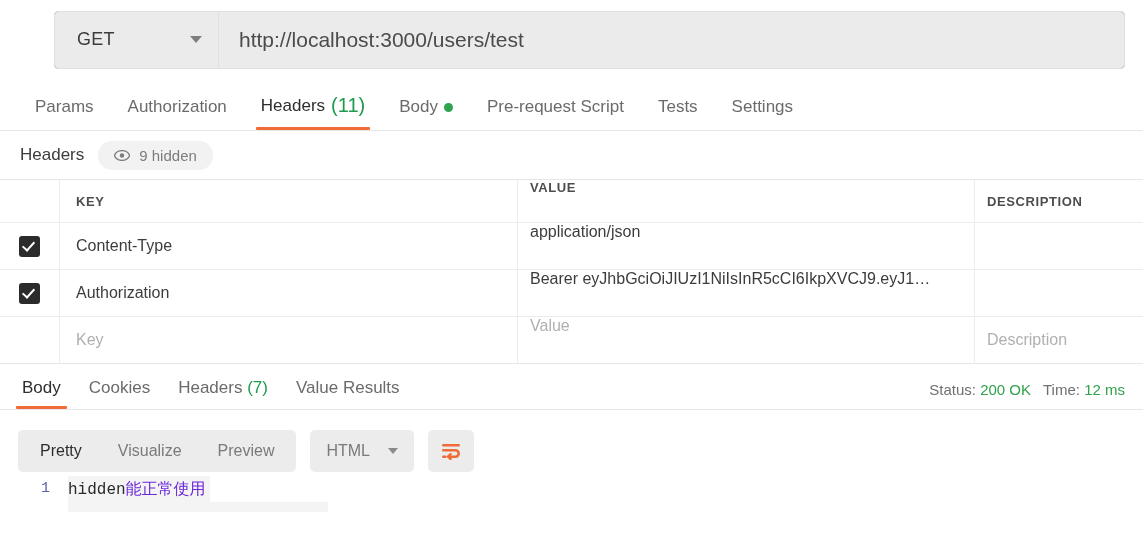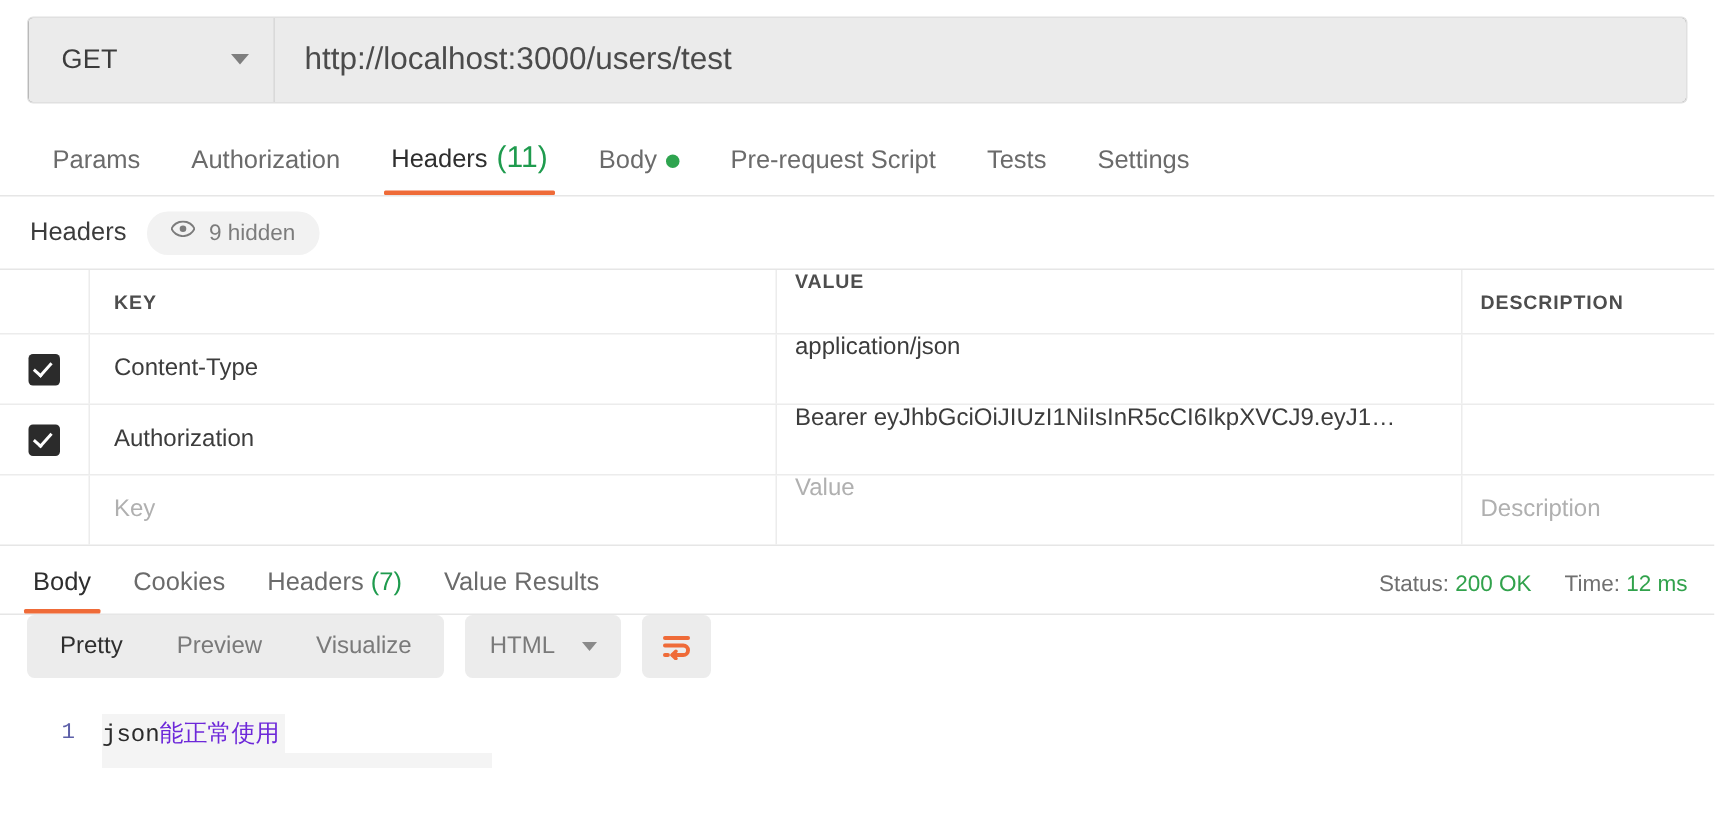--- a/index.html
+++ b/index.html
@@ -27,20 +27,21 @@
     background: #fff;
   }
   .urlbar {
     display: flex;
     width: 1107px;
     height: 56px;
     border: 1px solid #e0e0e0;
     border-radius: 4px;
     overflow: hidden;
     background: #737373;
+    margin-left: 36px;
   }
   .method-select {
     width: 164px;
     display: flex;
     align-items: center;
     justify-content: space-between;
     padding: 0 16px 0 22px;
     box-sizing: border-box;
     background: #ebebeb;
     border-right: 1px solid #e0e0e0;
@@ -114,21 +115,21 @@
     padding: 0 20px;
     box-sizing: border-box;
     gap: 14px;
   }
   .headers-title {
     font-size: 17px;
     color: #3c3c3c;
   }
   .hidden-pill {
     display: inline-flex;
-    align-items: flex-start;
+    align-items: center;
     gap: 9px;
     background: #f2f2f2;
     border-radius: 14px;
     padding: 6px 16px;
     font-size: 15px;
     color: #7c7c7c;
     cursor: pointer;
   }
   .eye-icon { display: block; }
 
@@ -229,32 +230,32 @@
     position: absolute;
     left: 8px; right: 8px; bottom: 0;
     height: 3px;
     background: #ef6b38;
     border-radius: 1px;
   }
   .status-wrap {
     margin-left: auto;
     display: flex;
     align-items: center;
-    gap: 22px;
+    gap: 12px;
     padding: 0 18px 11px 0;
     font-size: 15px;
     color: #707070;
   }
   .status-val { color: #31a24c; }
 
   
   .resp-toolbar {
     height: 62px;
     display: flex;
-    align-items: flex-start;
+    align-items: flex-end;
     gap: 14px;
     padding: 0 18px;
     box-sizing: border-box;
   }
   .seg-group {
     display: flex;
     align-items: center;
     background: #ececec;
     border-radius: 5px;
     height: 42px;
@@ -473,22 +474,22 @@
     <span>
       <span>Time:</span>
       <span class="status-val">12 ms</span>
     </span>
   </div>
 </div>
 
 <div class="resp-toolbar">
   <div class="seg-group">
     <span class="seg active">Pretty</span>
+    <span class="seg">Visualize</span>
     <span class="seg">Preview</span>
-    <span class="seg">Visualize</span>
   </div>
 
   <div class="lang-select">
     <span>HTML</span>
     <span class="caret-sm"></span>
   </div>
 
   <div class="wrap-btn">
     <svg width="22" height="18" viewBox="0 0 22 18">
       <rect x="2" y="2" width="18" height="2.6" rx="1.3" fill="#ef6b38"></rect>
@@ -496,17 +497,17 @@
       <path d="M10.6 12.2l-2.6 2.5 2.6 2.4" fill="none" stroke="#ef6b38" stroke-width="2.4" stroke-linecap="round" stroke-linejoin="round"></path>
       <rect x="2" y="13.4" width="4.6" height="2.6" rx="1.3" fill="#ef6b38"></rect>
     </svg>
   </div>
 </div>
 
 <div class="code-area">
   <div class="code-line">
     <span class="gutter">1</span>
     <span class="code-text">
-      <span class="tok-en">json</span><span class="tok-cjk">能正常使用</span>
+      <span class="tok-en">hidden</span><span class="tok-cjk">能正常使用</span>
     </span>
   </div>
   <div class="code-underline"></div>
 </div>
 
 </body></html>

